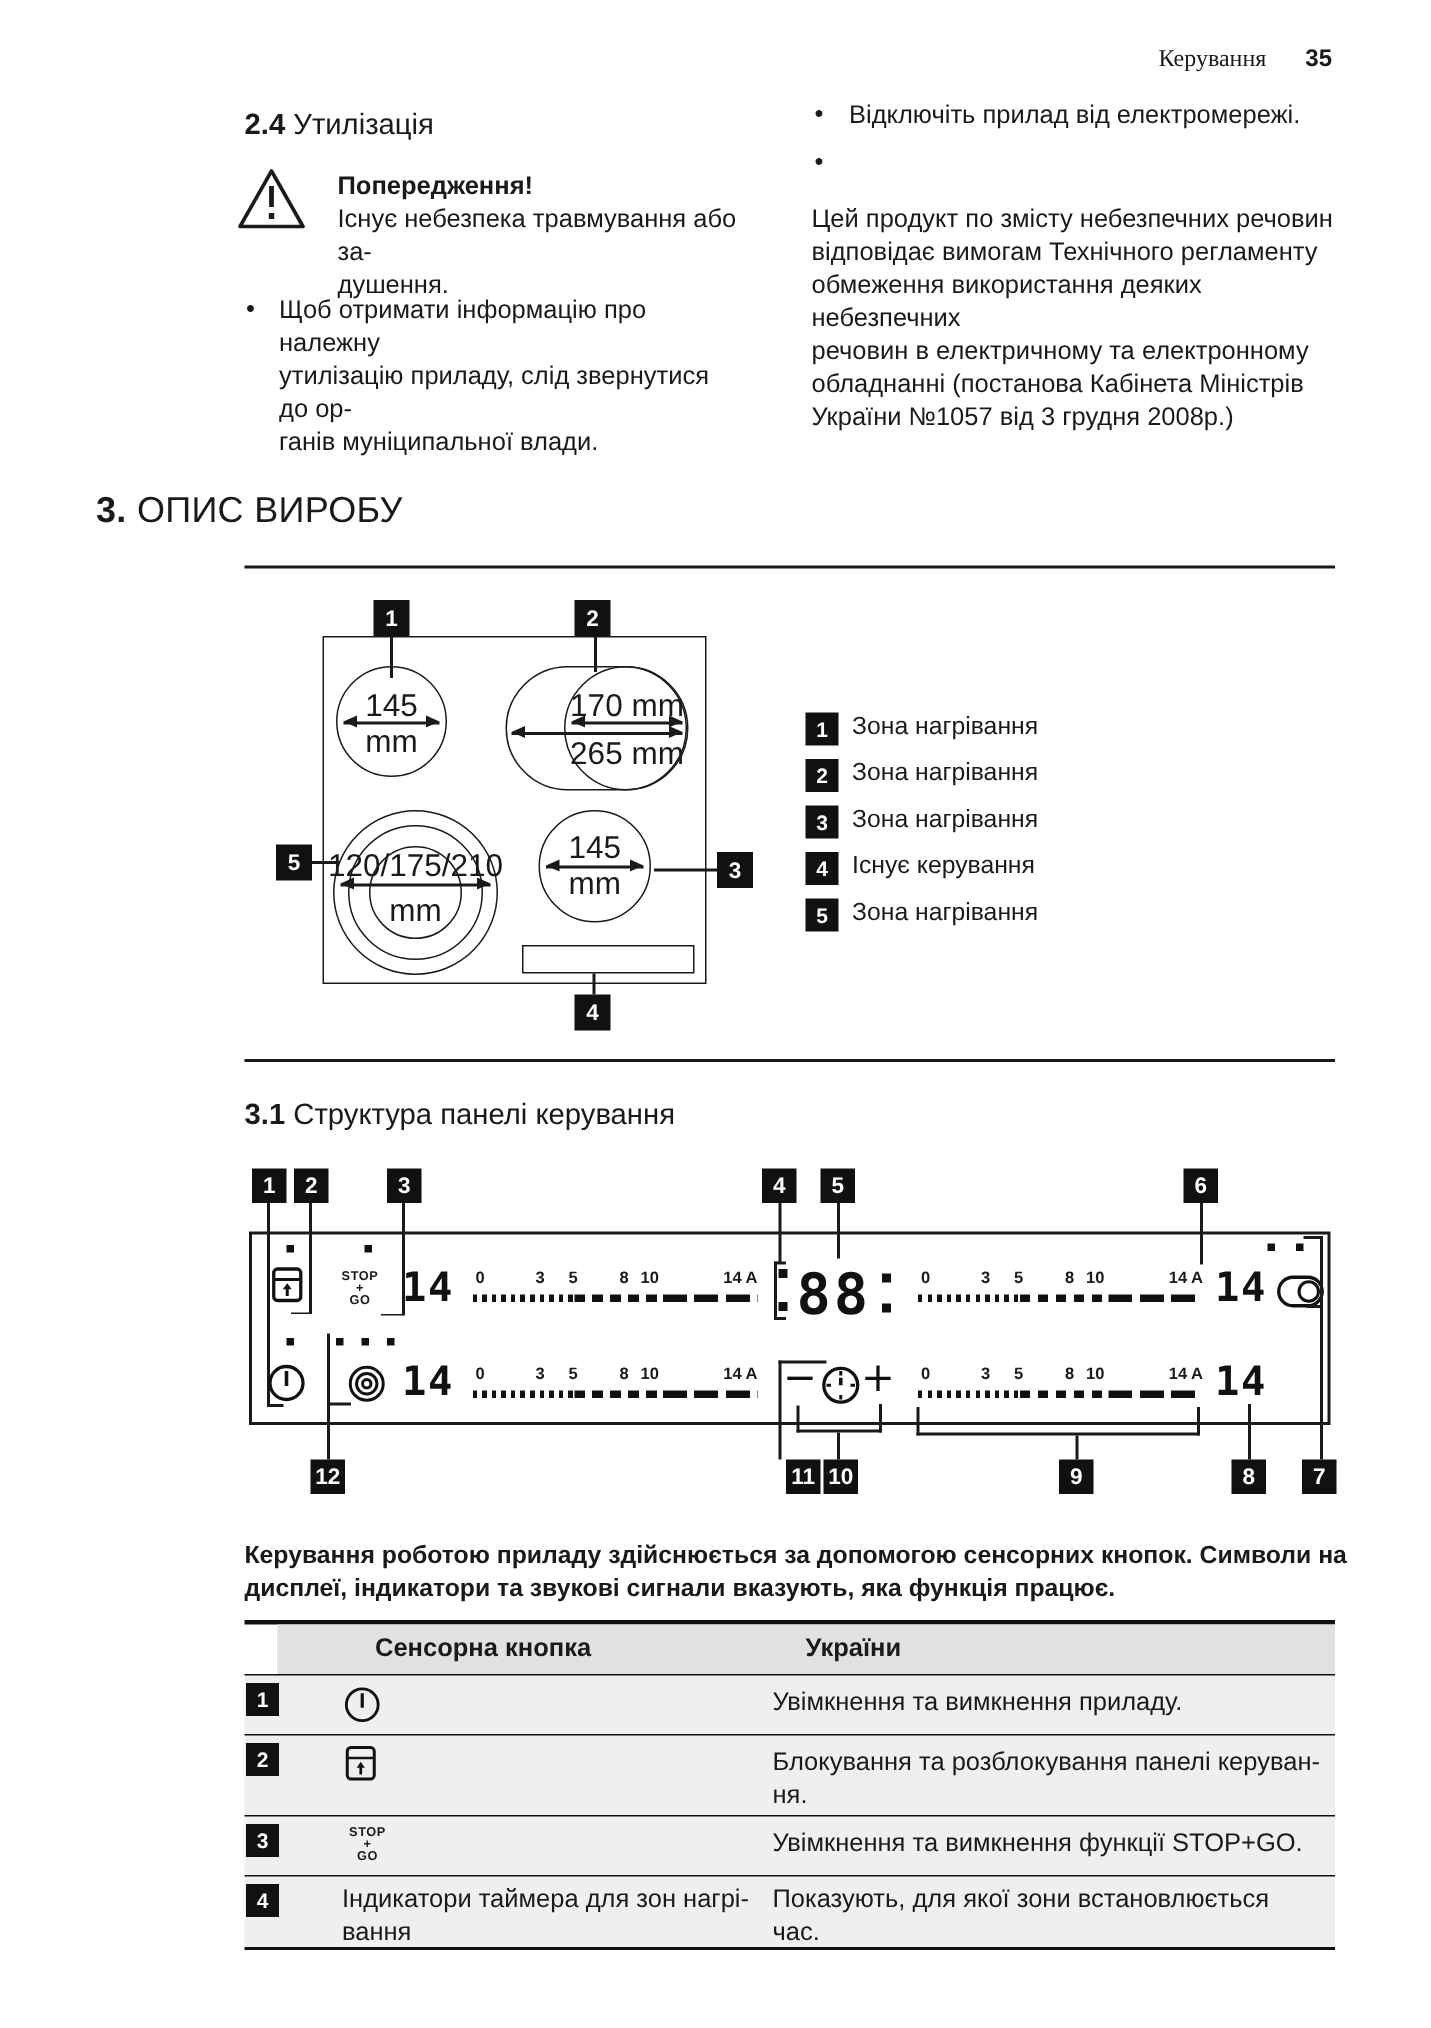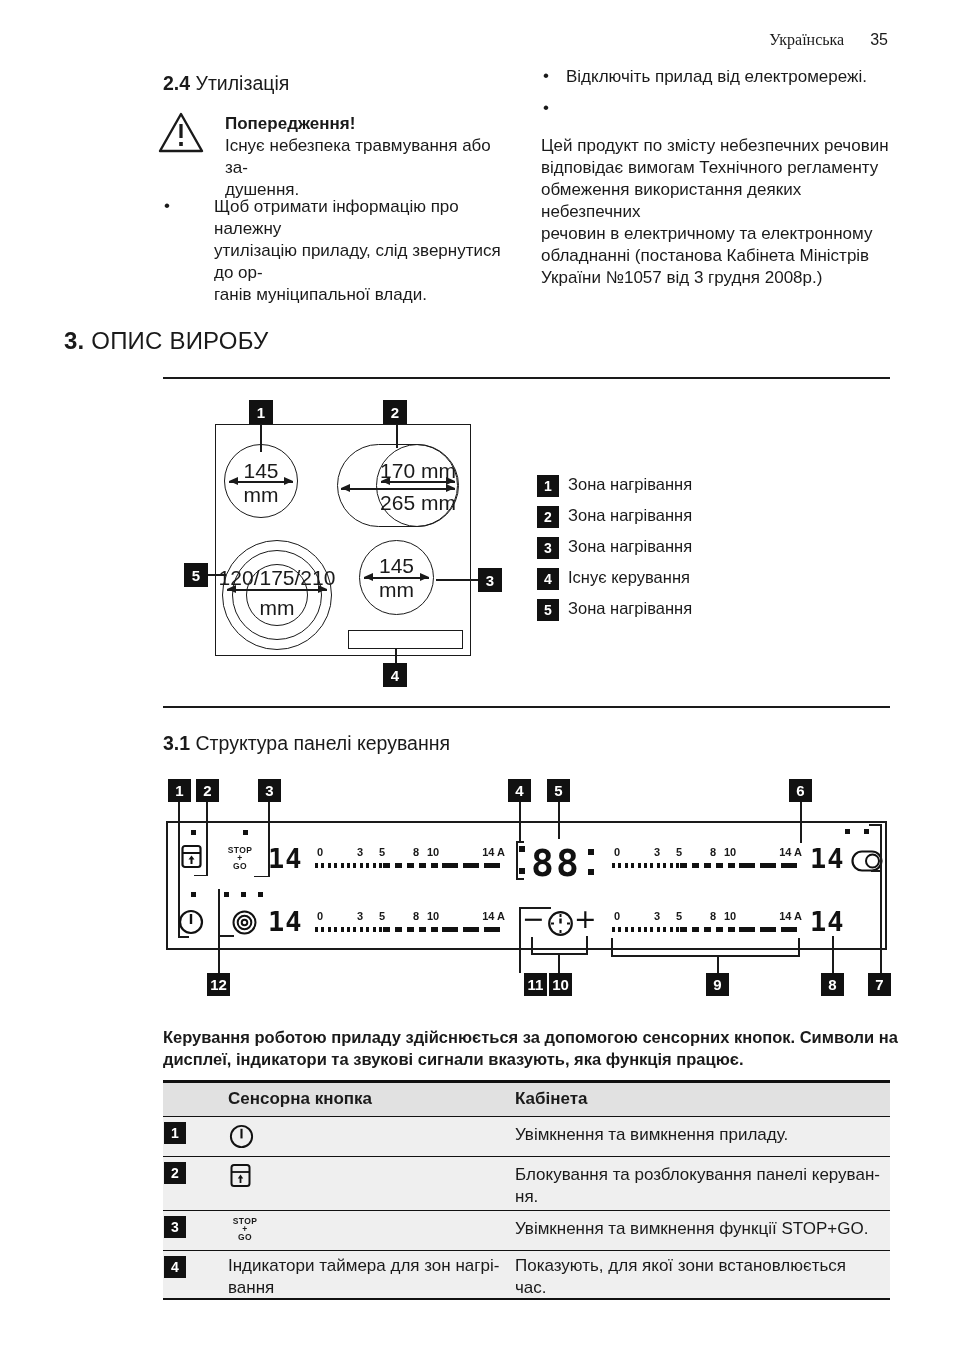--- a/index.html
+++ b/index.html
@@ -4,21 +4,21 @@
 <style>
   html,body{margin:0;padding:0;background:#888;}
   .page{position:relative;width:954px;height:1352px;background:#ffffff;margin:0 auto;
         font-family:"Liberation Sans",sans-serif;color:#1a1a1a;overflow:hidden;}
   .abs{position:absolute;}
   .ml{white-space:pre-line;}
   .b{font-weight:bold;}
   
   .runhead{position:absolute;top:31px;right:66px;display:flex;gap:26px;align-items:baseline;}
   .runlang{font-family:"Liberation Serif",serif;font-size:16px;}
-  .runpage{font-size:16px;font-weight:normal;}
+  .runpage{font-size:16px;font-weight:bold;}
   
   .body-txt{font-size:17px;line-height:22px;}
   .h2{font-size:19.5px;}
   .h1{font-size:24px;letter-spacing:0.2px;}
   .bullet-dot{position:absolute;font-size:17px;}
   
   .rule{position:absolute;height:1.6px;background:#1a1a1a;}
   .ln{position:absolute;background:#1a1a1a;}
   
   .co{position:absolute;width:23px;height:23px;background:#111;color:#fff;
@@ -60,41 +60,41 @@
   .numbox{position:absolute;left:1px;top:5px;width:22px;height:22px;background:#111;color:#fff;
       display:flex;align-items:center;justify-content:center;font-size:14px;font-weight:bold;}
   .ctext{font-size:16.5px;font-weight:bold;line-height:22px;}
 </style>
 </head>
 <body>
 
 <div class="page">
 
   <div class="runhead">
-    <span class="runlang">Українська</span>
+    <span class="runlang">Керування</span>
     <span class="runpage">35</span>
   </div>
 
   <div class="abs h2" style="left:163px;top:72px;">
     <span class="b">2.4</span>
     <span>Утилізація</span>
   </div>
 
   <svg class="abs" style="left:157px;top:111px;" width="48" height="44" viewBox="0 0 48 44">
     <path d="M24 3 L45 40 L3 40 Z" fill="none" stroke="#1a1a1a" stroke-width="2.4" stroke-linejoin="round"></path>
     <rect x="22.4" y="13" width="3.2" height="14" fill="#1a1a1a"></rect>
     <rect x="22.2" y="31" width="3.6" height="4" fill="#1a1a1a"></rect>
   </svg>
 
   <div class="abs body-txt b" style="left:225px;top:113px;">Попередження!</div>
   <div class="abs body-txt ml" style="left:225px;top:135px;width:270px;">Існує небезпека травмування або за-
 душення.</div>
 
   <span class="bullet-dot" style="left:164px;top:196px;">•</span>
-  <div class="abs body-txt ml" style="left:186px;top:196px;width:310px;margin-left:28px;">Щоб отримати інформацію про належну
+  <div class="abs body-txt ml" style="left:186px;top:196px;width:310px;">Щоб отримати інформацію про належну
 утилізацію приладу, слід звернутися до ор-
 ганів муніципальної влади.</div>
 
   <span class="bullet-dot" style="left:543px;top:66px;">•</span>
   <div class="abs body-txt" style="left:566px;top:66px;width:330px;">Відключіть прилад від електромережі.</div>
   <span class="bullet-dot" style="left:543px;top:98px;">•</span>
   <div class="abs body-txt ml" style="left:541px;top:135px;width:355px;">Цей продукт по змісту небезпечних речовин
 відповідає вимогам Технічного регламенту
 обмеження використання деяких небезпечних
 речовин в електричному та електронному
@@ -331,23 +331,23 @@
   <div class="co" style="left:524px;top:973px;">11</div>
   <div class="co" style="left:549px;top:973px;">10</div>
   <div class="co" style="left:706px;top:973px;">9</div>
   <div class="co" style="left:821px;top:973px;">8</div>
   <div class="co" style="left:868px;top:973px;">7</div>
 
   <div class="abs ctext ml" style="left:163px;top:1026px;width:735px;">Керування роботою приладу здійснюється за допомогою сенсорних кнопок. Символи на
 дисплеї, індикатори та звукові сигнали вказують, яка функція працює.</div>
 
   <div class="tbl">
-    <div class="thead-row" style="background:#e1e1e1;">
+    <div class="thead-row" style="background:#e1e1e1;margin-left:22px;">
       <div class="tcell b" style="left:65px;top:5px;">Сенсорна кнопка</div>
-      <div class="tcell b" style="left:352px;top:5px;">Кабінета</div>
+      <div class="tcell b" style="left:352px;top:5px;">України</div>
     </div>
 
     <div class="trow" style="height:39px;background:#efefef;">
       <div class="numbox">1</div>
       <svg class="abs" style="left:65px;top:6px;" width="27" height="27" viewBox="0 0 28 28">
         <circle cx="14" cy="14" r="11" fill="none" stroke="#111" stroke-width="2"></circle>
         <line x1="14" y1="6" x2="14" y2="16" stroke="#111" stroke-width="2.2"></line>
       </svg>
       <div class="tcell ml" style="left:352px;top:7px;width:370px;">Увімкнення та вимкнення приладу.</div>
     </div>

